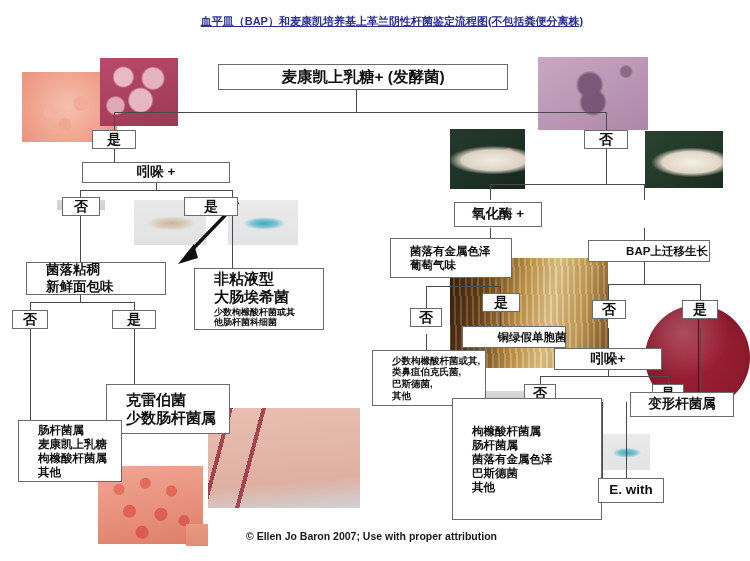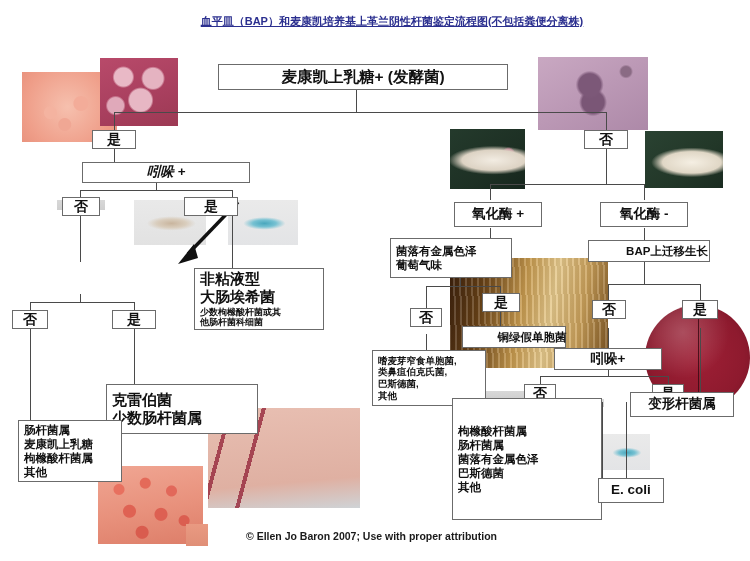--- a/index.html
+++ b/index.html
@@ -147,21 +147,21 @@
     background: #ffffff;
     color: #111111;
     display: flex;
     flex-direction: column;
     justify-content: center;
     font-weight: bold;
     line-height: 1.22;
     white-space: nowrap;
   }
   .box.center { align-items: center; text-align: right; }
-  .box.left { align-items: flex-start; text-align: left; padding-left: 5px; }
+  .box.left { align-items: flex-start; text-align: left; padding-left: 19px; }
 
   .yn {
     font-size: 14px;
     font-weight: bold;
   }
   .node-main { font-size: 15.5px; }
   .node-md  { font-size: 13.5px; }
   .node-sm  { font-size: 11.5px; padding-left: 36px; }
   .node-xs  { font-size: 9.5px; font-weight: bold; }
   .node-big { font-size: 15px; }
@@ -276,87 +276,88 @@
   </div>
 
   <div class="box center yn" style="left:92px; top:130px; width:44px; height:19px;">
     <span>是</span>
   </div>
 
   <div class="box center yn" style="left:584px; top:130px; width:44px; height:19px;">
     <span>否</span>
   </div>
 
-  <div class="box center node-md" style="left:82px; top:162px; width:168px; height:21px;font-style:italic;">
+  <div class="box center node-md" style="left:82px; top:162px; width:148px; height:21px;">
     <span>吲哚 +</span>
   </div>
 
   <div class="box center yn" style="left:62px; top:197px; width:38px; height:19px;">
     <span>否</span>
   </div>
 
   <div class="box center yn" style="left:184px; top:197px; width:54px; height:19px;">
     <span>是</span>
   </div>
 
+  <div class="box left node-md" style="left:26px; top:262px; width:140px; height:33px;">
+    <span class="stack-line">菌落粘稠</span>
+    <span class="stack-line">新鲜面包味</span>
+  </div>
 
   <div class="box left" style="left:194px; top:268px; width:130px; height:62px;">
     <span class="stack-line node-big">非粘液型</span>
     <span class="stack-line node-big">大肠埃希菌</span>
     <span class="tiny-line">少数枸橼酸杆菌或其</span>
     <span class="tiny-line">他肠杆菌科细菌</span>
   </div>
 
   <div class="box center yn" style="left:12px; top:310px; width:36px; height:19px;">
     <span>否</span>
   </div>
 
   <div class="box center yn" style="left:112px; top:310px; width:44px; height:19px;">
     <span>是</span>
   </div>
 
-  <div class="box left node-big" style="left:106px; top:384px; width:152px; height:50px;">
+  <div class="box left node-big" style="left:106px; top:384px; width:124px; height:50px;">
     <span class="stack-line">克雷伯菌</span>
     <span class="stack-line">少数肠杆菌属</span>
   </div>
 
   <div class="box left node-sm" style="left:18px; top:420px; width:104px; height:62px;">
     <span class="stack-line">肠杆菌属</span>
     <span class="stack-line">麦康凯上乳糖</span>
     <span class="stack-line">枸橼酸杆菌属</span>
     <span class="stack-line">其他</span>
   </div>
 
   <div class="box center node-md" style="left:454px; top:202px; width:88px; height:25px;">
     <span>氧化酶 +</span>
   </div>
 
-  <div class="box center node-md" style="left:600px; top:202px; width:88px; height:25px;">
-    <span>氧化酶 -</span>
-  </div>
 
   <div class="box left node-sm" style="left:390px; top:238px; width:122px; height:40px;">
     <span class="stack-line">菌落有金属色泽</span>
     <span class="stack-line">葡萄气味</span>
   </div>
 
   <div class="box center yn" style="left:482px; top:293px; width:38px; height:19px;">
     <span>是</span>
   </div>
 
   <div class="box center yn" style="left:410px; top:308px; width:32px; height:19px;">
     <span>否</span>
   </div>
 
   <div class="box center node-sm" style="left:462px; top:326px; width:104px; height:22px;">
     <span>铜绿假单胞菌</span>
   </div>
 
   <div class="box left node-xs" style="left:372px; top:350px; width:114px; height:56px;">
-    <span class="stack-line">嗜麦芽窄食单胞菌,</span>
+    <span class="stack-line">少数枸橼酸杆菌或其,</span>
     <span class="stack-line">类鼻疽伯克氏菌,</span>
     <span class="stack-line">巴斯德菌,</span>
     <span class="stack-line">其他</span>
   </div>
 
   <div class="box center node-sm" style="left:588px; top:240px; width:122px; height:22px;">
     <span>BAP上迁移生长</span>
   </div>
 
   <div class="box center yn" style="left:592px; top:300px; width:34px; height:19px;">
@@ -385,19 +386,19 @@
     <span class="stack-line">菌落有金属色泽</span>
     <span class="stack-line">巴斯德菌</span>
     <span class="stack-line">其他</span>
   </div>
 
   <div class="box center node-md" style="left:630px; top:392px; width:104px; height:25px;">
     <span>变形杆菌属</span>
   </div>
 
   <div class="box center node-md" style="left:598px; top:478px; width:66px; height:25px;">
-    <span>E. coli</span>
+    <span>E. with</span>
   </div>
 
   <div class="title">血平皿（BAP）和麦康凯培养基上革兰阴性杆菌鉴定流程图(不包括粪便分离株)</div>
   <div class="footer" style="left:214px; top:530px;">© Ellen Jo Baron 2007; Use with proper attribution</div>
 
 </div>
 
 </body></html>

